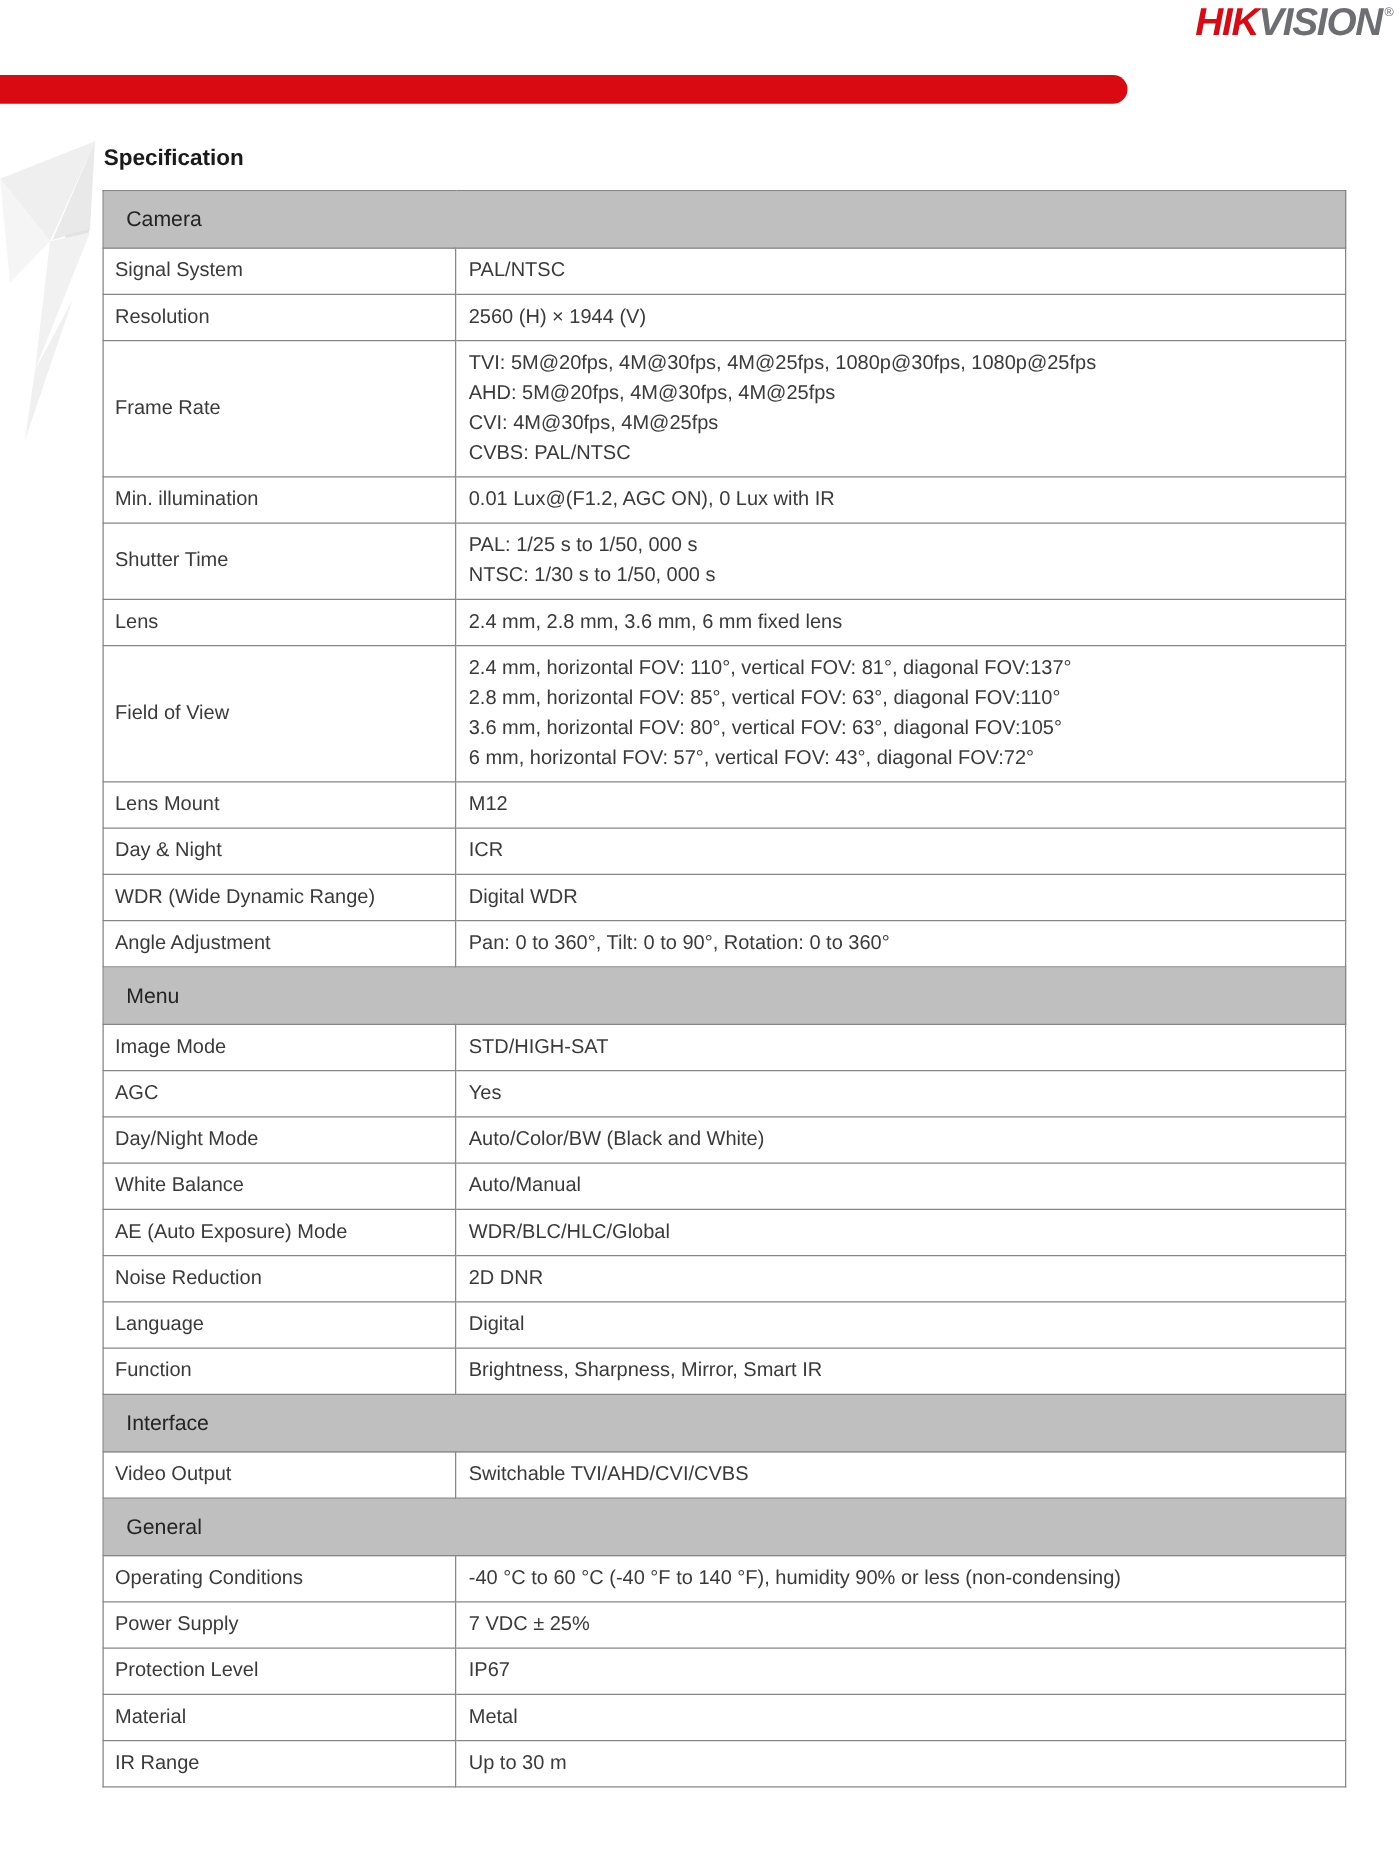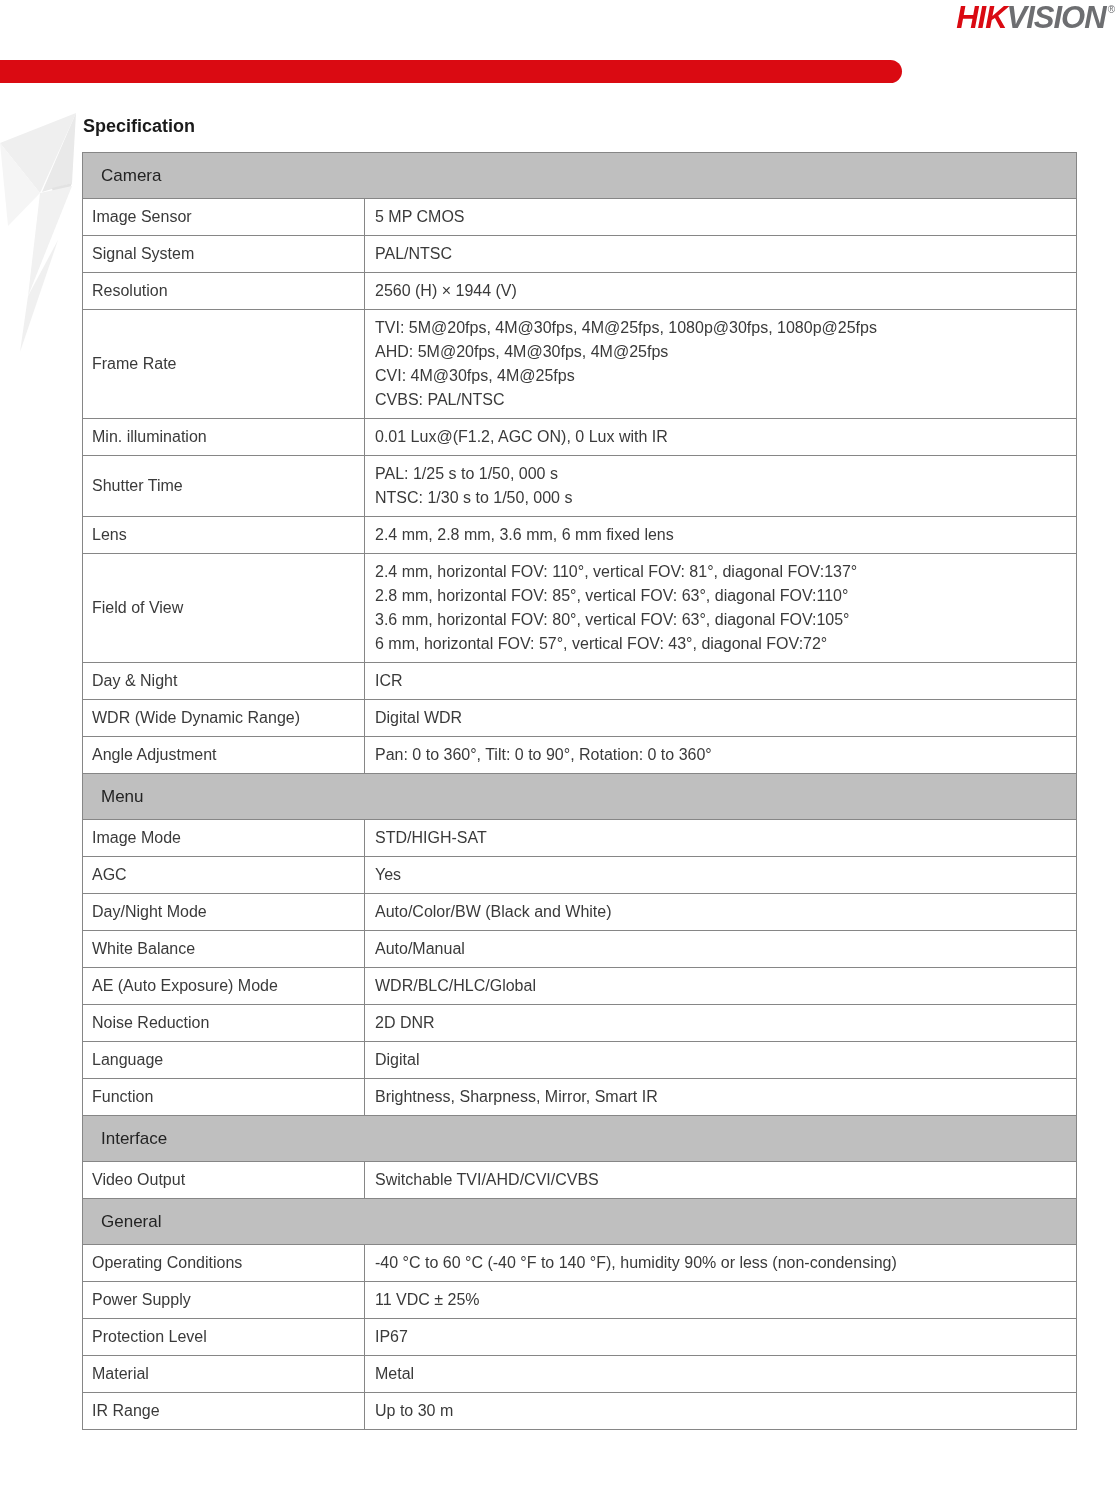--- a/index.html
+++ b/index.html
@@ -110,26 +110,20 @@
     <table class="spec">
       <colgroup>
           <col class="c1">
           <col class="c2">
         </colgroup>
       <tbody id="spec-body">
           <tr class="section-row">
             <th colspan="2">Camera</th>
           </tr>
           <tr>
-            <td class="label-cell">Image Sensor</td>
-            <td class="value-cell">
-              <div class="value-line">5 MP CMOS</div>
-            </td>
-          </tr>
-          <tr>
             <td class="label-cell">Signal System</td>
             <td class="value-cell">
               <div class="value-line">PAL/NTSC</div>
             </td>
           </tr>
           <tr>
             <td class="label-cell">Resolution</td>
             <td class="value-cell">
               <div class="value-line">2560 (H) × 1944 (V)</div>
             </td>
@@ -165,20 +159,26 @@
           <tr>
             <td class="label-cell">Field of View</td>
             <td class="value-cell">
               <div class="value-line">2.4 mm, horizontal FOV: 110°, vertical FOV: 81°, diagonal FOV:137°</div>
               <div class="value-line">2.8 mm, horizontal FOV: 85°, vertical FOV: 63°, diagonal FOV:110°</div>
               <div class="value-line">3.6 mm, horizontal FOV: 80°, vertical FOV: 63°, diagonal FOV:105°</div>
               <div class="value-line">6 mm, horizontal FOV: 57°, vertical FOV: 43°, diagonal FOV:72°</div>
             </td>
           </tr>
           <tr>
+            <td class="label-cell">Lens Mount</td>
+            <td class="value-cell">
+              <div class="value-line">M12</div>
+            </td>
+          </tr>
+          <tr>
             <td class="label-cell">Day &amp; Night</td>
             <td class="value-cell">
               <div class="value-line">ICR</div>
             </td>
           </tr>
           <tr>
             <td class="label-cell">WDR (Wide Dynamic Range)</td>
             <td class="value-cell">
               <div class="value-line">Digital WDR</div>
             </td>
@@ -254,21 +254,21 @@
           </tr>
           <tr>
             <td class="label-cell">Operating Conditions</td>
             <td class="value-cell">
               <div class="value-line">-40 °C to 60 °C (-40 °F to 140 °F), humidity 90% or less (non-condensing)</div>
             </td>
           </tr>
           <tr>
             <td class="label-cell">Power Supply</td>
             <td class="value-cell">
-              <div class="value-line">11 VDC ± 25%</div>
+              <div class="value-line">7 VDC ± 25%</div>
             </td>
           </tr>
           <tr>
             <td class="label-cell">Protection Level</td>
             <td class="value-cell">
               <div class="value-line">IP67</div>
             </td>
           </tr>
           <tr>
             <td class="label-cell">Material</td>

